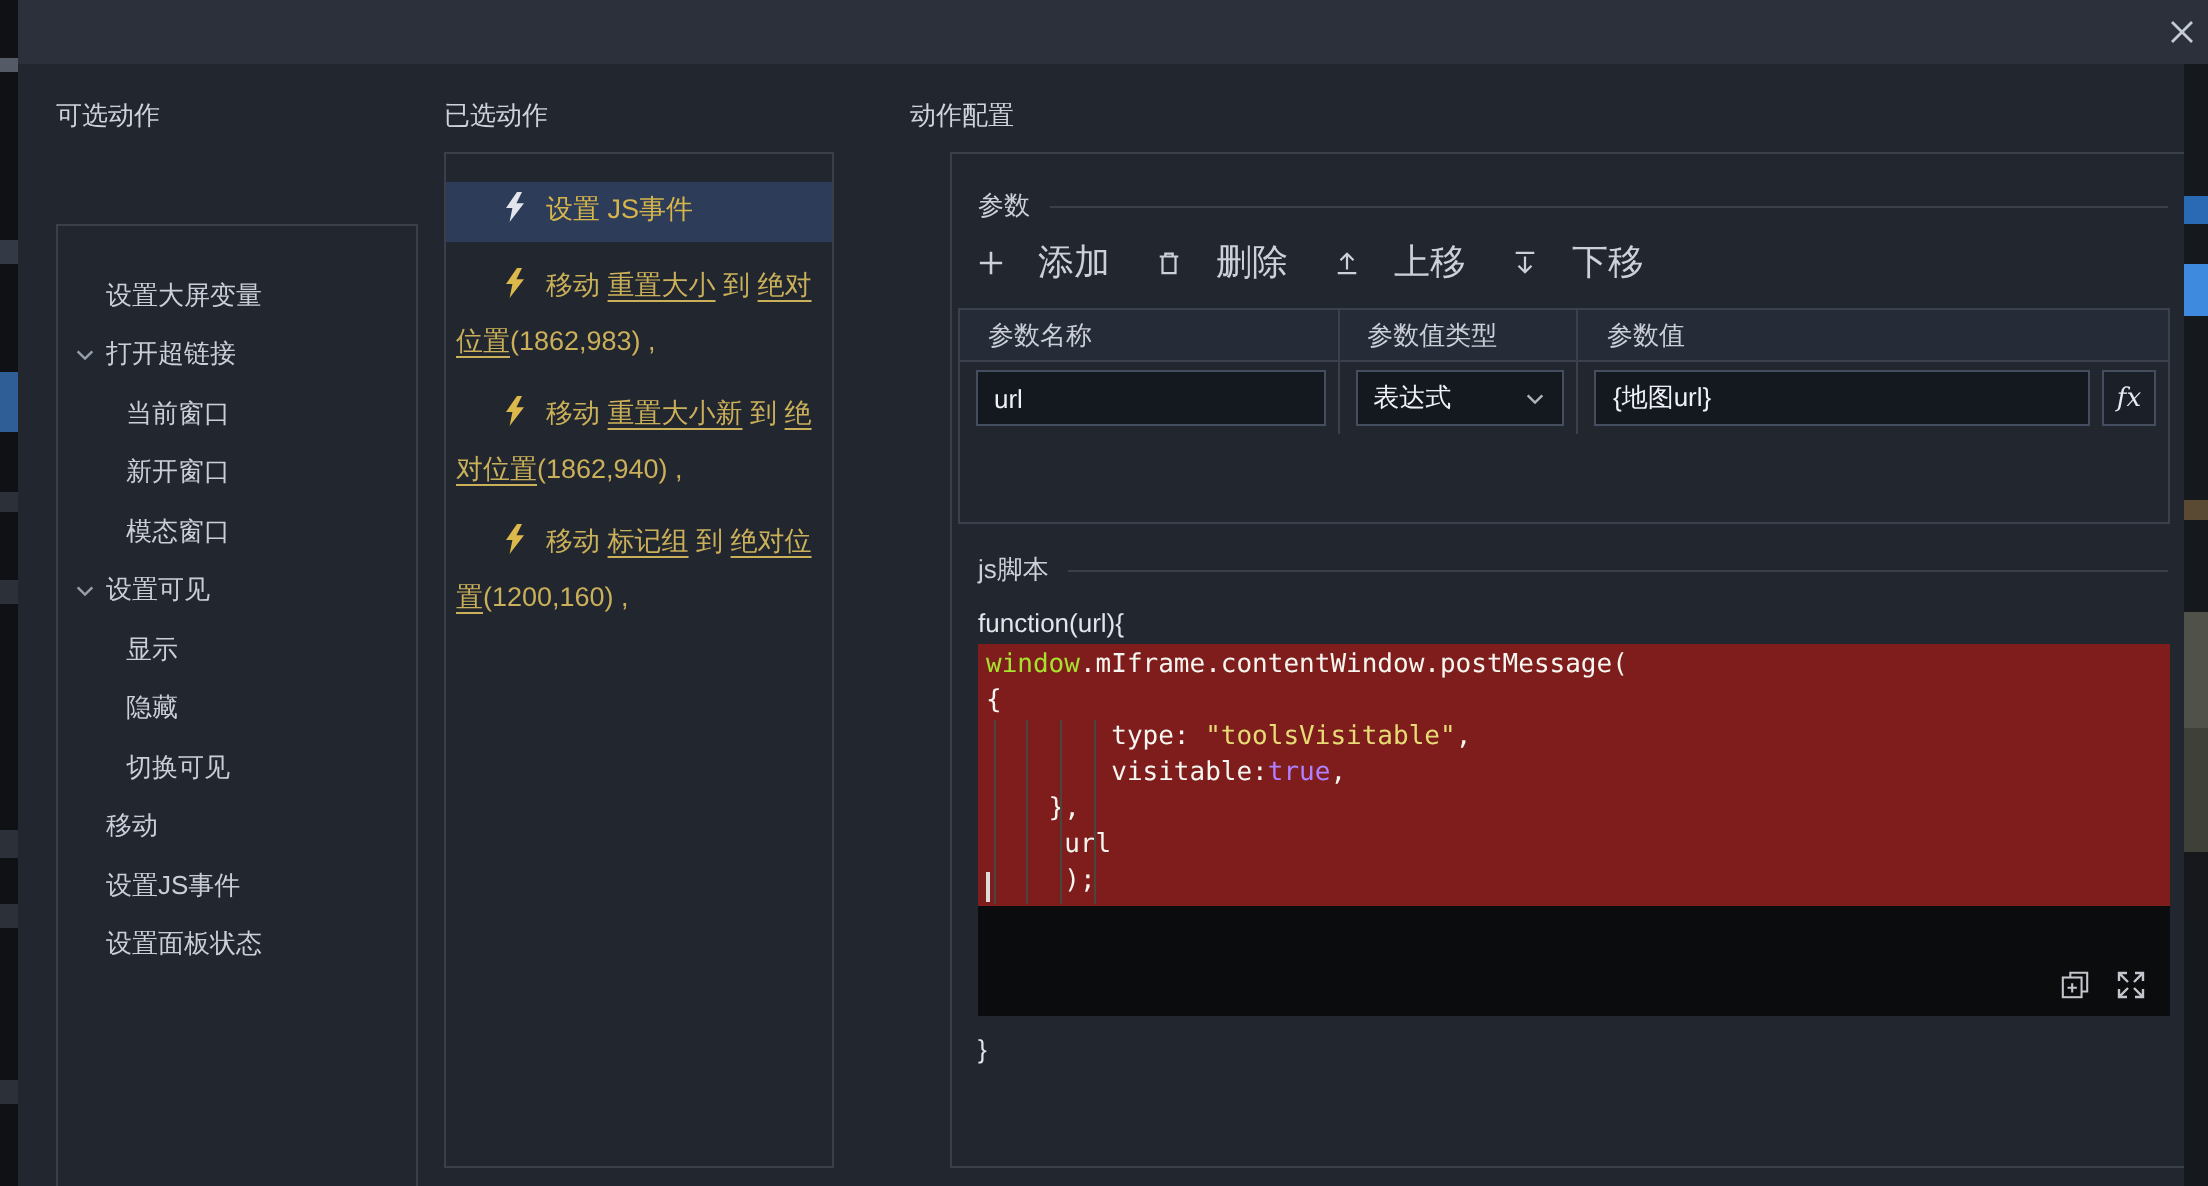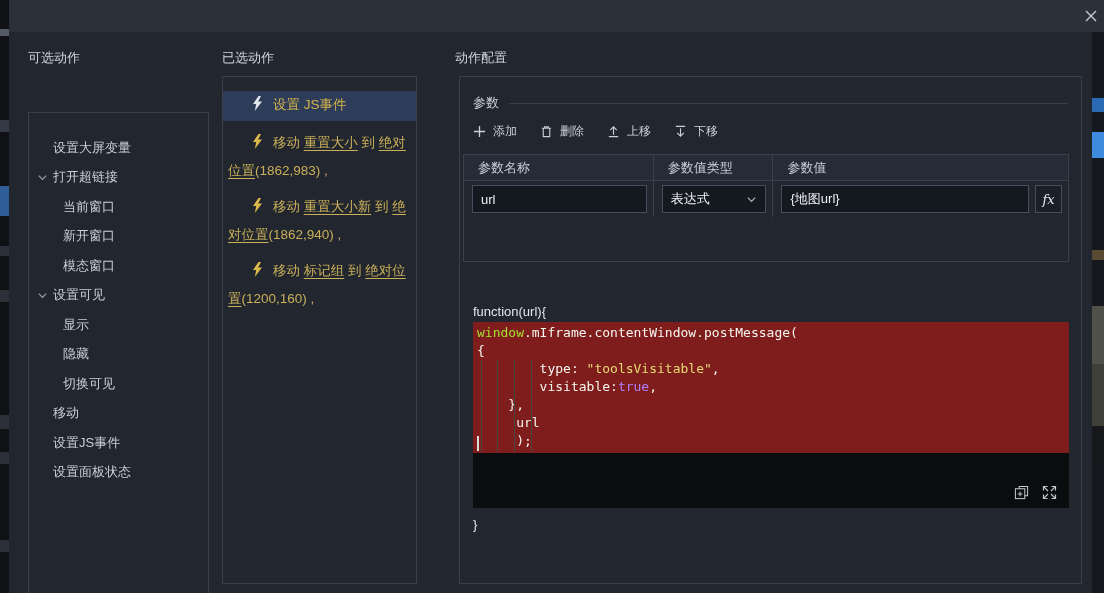--- a/index.html
+++ b/index.html
@@ -18,21 +18,21 @@
   
   .dialog { position:absolute; left:9px; top:0; width:1095px; height:593px; background:#21262f; z-index:2; }
   .titlebar { position:absolute; left:0; top:0; right:-9px; height:32px; background:#2b303b; display:flex; align-items:center; padding:0 12px; }
   .title { font-size:15px; font-weight:bold; color:#ffffff; letter-spacing:0.3px; }
   .close-btn { position:absolute; right:14px; top:8px; width:16px; height:16px; color:#c6ccd5; cursor:pointer; display:flex; align-items:center; justify-content:center; }
   .dialog-body { position:absolute; left:0; top:32px; right:0; bottom:0; }
   .col-label { position:absolute; top:17px; font-size:13px; color:#ced3db; }
   .panel { position:absolute; top:44px; height:508px; border:1px solid #3a4049; background:#21262f; }
   #panel-available { left:19px; width:181px;margin-top:36px; }
   #panel-selected  { left:213px; width:195px; }
-  #panel-config    { left:450px; width:623px; }
+  #panel-config    { left:466px; width:623px; }
   
   .tree { padding-top:20px; }
   .tree-item { height:29.5px; display:flex; align-items:center; color:#c9cfd8; cursor:pointer; }
   .tree-item .chev { width:11px; height:11px; margin-right:5px; color:#98a0ac; display:inline-flex; }
   .ti-parent { padding-left:8px; }
   .ti-top    { padding-left:24px; }
   .ti-child  { padding-left:34px; }
   
   .sel-list { padding-top:14px; }
   .sel-item { position:relative; padding:1px 10px 1px 5px; line-height:26px; margin-bottom:8px; color:#cbb05a; font-size:13.5px; cursor:pointer; word-break:break-all; }
@@ -40,21 +40,21 @@
   .sel-item.is-selected { background:#2c3c59; line-height:26px; margin-bottom:8px; color:#d6b54b; }
   .sel-item.is-selected .bolt { color:#e2e6ec; }
   .sel-item .u { text-decoration:underline; text-underline-offset:3px; }
   
   .section-row { position:absolute; left:13px; right:13px; height:16px; display:flex; align-items:center; }
   .section-row .sec-label { color:#cbd0d9; font-size:13px; white-space:nowrap; }
   .section-row .sec-line { flex:1; border-top:1px solid #3a4049; margin-left:10px; }
   #sec-params { top:18px; }
   #sec-script { top:200px; }
   .ptoolbar { position:absolute; left:13px; top:42px; height:24px; display:flex; align-items:center; gap:23px; }
-  .tbtn { display:flex; align-items:center; gap:7px; color:#cbd0d9; cursor:pointer; font-size:12px; }
+  .tbtn { display:flex; align-items:center; gap:17px; color:#cbd0d9; cursor:pointer; font-size:18px; }
   .tbtn .ticon { display:inline-flex; color:#cbd0d9; }
   
   .ptable { position:absolute; left:3px; right:12px; top:77px; height:108px; border:1px solid #3a414d; }
   .ptable .thead { display:grid; grid-template-columns:190fr 120fr 295fr; height:26px; background:#262c37; border-bottom:1px solid #3a414d; }
   .ptable .th { line-height:25px; padding-left:14px; color:#c9ced7; border-right:1px solid #3a414d; overflow:hidden; white-space:nowrap; }
   .ptable .th:last-child { border-right:none; }
   .ptable .trow { display:grid; grid-template-columns:190fr 120fr 295fr; height:36px; }
   .ptable .td { padding:4px 6px 4px 8px; border-right:1px solid #3a414d; display:flex; align-items:center; gap:6px; }
   .ptable .td:last-child { border-right:none; }
   .tinput { width:100%; height:28px; background:#14181f; border:1px solid #454e5f; color:#eef1f5; font-size:13px; padding:0 8px; font-family:"Liberation Sans",sans-serif; outline:none; }
@@ -247,20 +247,24 @@
                 </span>
             </span>
           </div>
           <div class="td">
             <input class="tinput" value="{地图url}" style="">
             <span class="fx-btn">fx</span>
           </div>
         </div>
       </div>
 
+      <div class="section-row" id="sec-script">
+        <span class="sec-label">js脚本</span>
+        <span class="sec-line"></span>
+      </div>
 
       <div class="fn-line" id="fn-open">function(url){</div>
 
       <div class="editor">
         <div class="code-olive">
           <div class="indent-guide" style="left:8px;"></div>
           <div class="indent-guide" style="left:24px;"></div>
           <div class="indent-guide" style="left:41px;"></div>
           <div class="indent-guide" style="left:58px;"></div>
           <div id="code-root">

